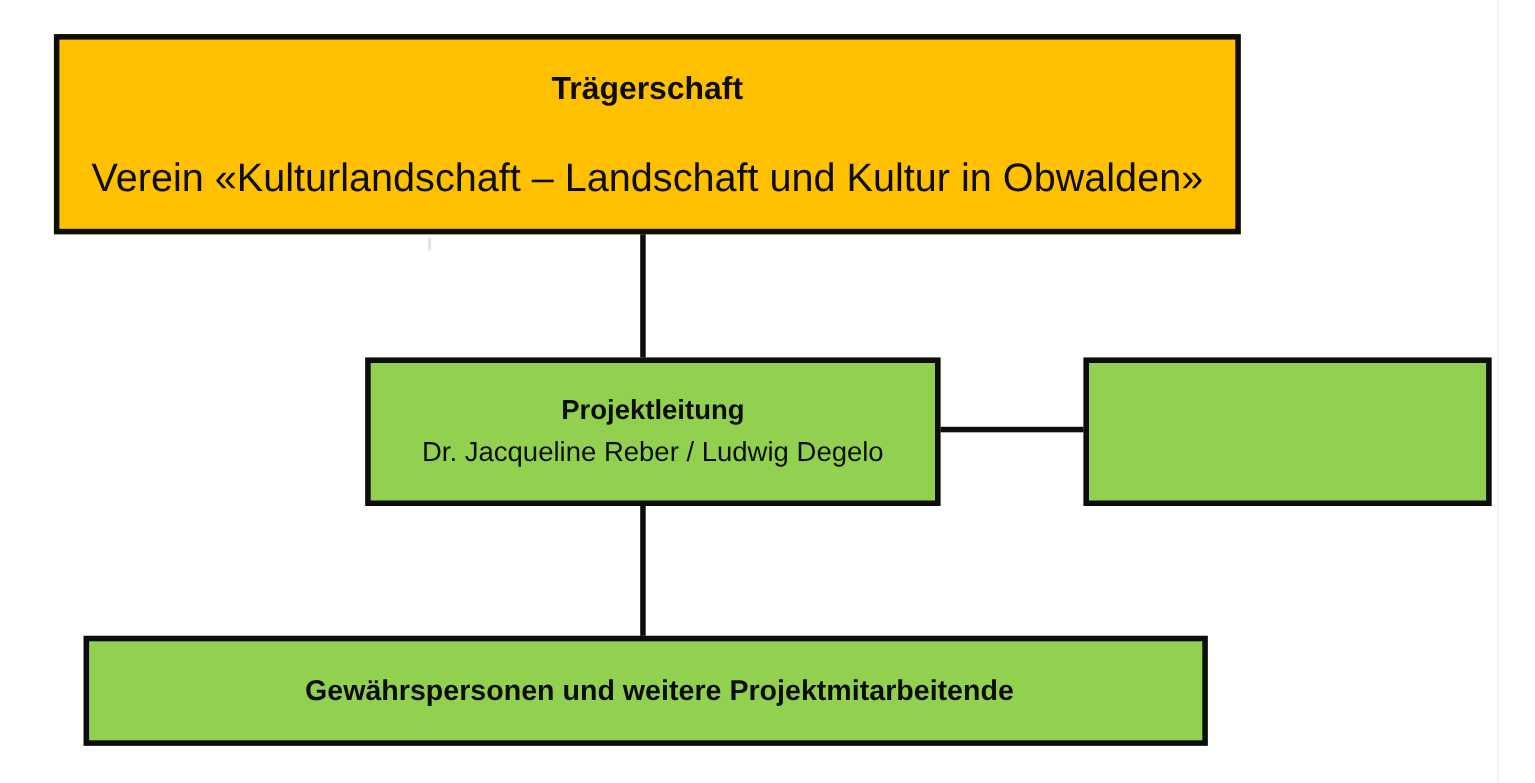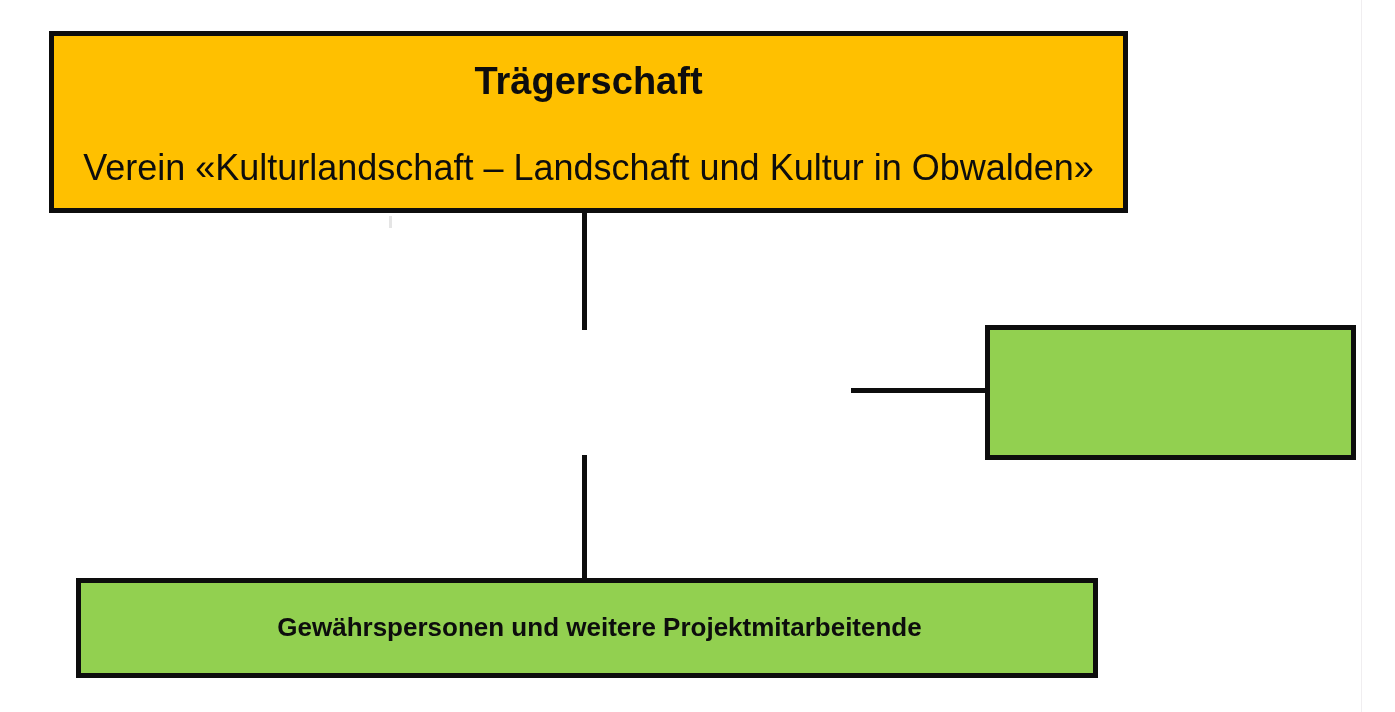--- a/index.html
+++ b/index.html
@@ -63,21 +63,21 @@
 
   
   #node-traegerschaft {
     left: 49px;
     top: 31px;
     width: 1079px;
     height: 182px;
     background: #FFC000;
   }
   #node-traegerschaft .title {
-    font-size: 38px;
+    font-size: 29px;
     margin-top: 4px;
   }
   #node-traegerschaft .subtitle {
     font-size: 36px;
     margin-top: 43px;
   }
 
   
   #node-projektleitung {
     left: 332px;
@@ -167,20 +167,24 @@
 
   <div class="connector" id="connector-projektleitung-to-gewaehrspersonen"></div>
 
   <div class="artifact"></div>
 
   <div class="node" id="node-traegerschaft">
     <div class="title">Trägerschaft</div>
     <div class="subtitle">Verein «Kulturlandschaft – Landschaft und Kultur in Obwalden»</div>
   </div>
 
+  <div class="node" id="node-projektleitung">
+    <div class="title">Projektleitung</div>
+    <div class="subtitle">Dr. Jacqueline Reber / Ludwig Degelo</div>
+  </div>
 
   <div class="node" id="node-ortsnamen">
   </div>
 
   <div class="node" id="node-gewaehrspersonen">
     <div class="title">Gewährspersonen und weitere Projektmitarbeitende</div>
   </div>
 
 </div>
 

